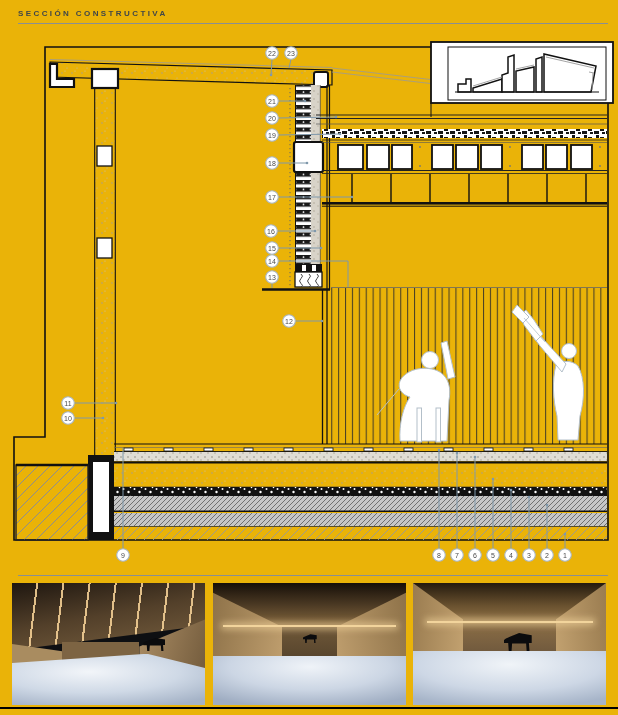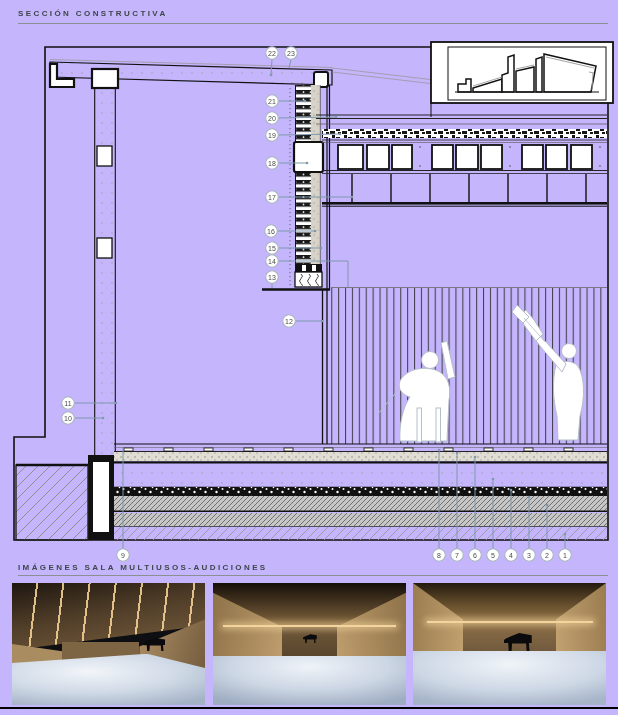--- a/index.html
+++ b/index.html
@@ -1,16 +1,16 @@
 <!DOCTYPE html>
 <html><head>
 <meta charset="utf-8">
 <style>
   html,body{margin:0;padding:0;background:#fff;}
-  .page{position:relative;width:618px;height:715px;background:#c4b5fd;overflow:hidden;
+  .page{position:relative;width:618px;height:715px;background:#eab308;overflow:hidden;
         font-family:"Liberation Sans",sans-serif;}
   .sec-title{position:absolute;left:18px;font-size:8px;font-weight:700;
              letter-spacing:2.4px;color:#3f4649;white-space:nowrap;}
   .rule{position:absolute;left:18px;width:590px;height:1px;background:#8a8f92;}
   .drawing-svg{position:absolute;top:0;left:0;}
   
   .render{position:absolute;top:583px;width:193px;height:122px;overflow:hidden;background:#0e0f12;}
   .r1{left:12px;} .r2{left:213px;} .r3{left:413px;}
   .r-ceil,.r-lwall,.r-rwall,.r-bwall,.r-floor,.r-piano{position:absolute;}
   .r-ceil{left:0;right:0;top:0;}
@@ -415,21 +415,20 @@
       <g>
         <circle cx="565" cy="555" r="6.3" fill="#fff" stroke="#a7b4be" stroke-width="1.1"></circle>
         <text x="565" y="557.5">1</text>
         </g>
     </g>
   </svg>
 
   <div class="sec-title" style="top:9px;">SECCIÓN CONSTRUCTIVA</div>
   <div class="rule" style="top:23px;"></div>
 
-  <div class="sec-title" style="top:563px;">IMÁGENES SALA MULTIUSOS-AUDICIONES</div>
   <div class="rule" style="top:575px;"></div>
 
   <figure class="render r1 v1" style="margin:0;">
     <div class="r-ceil"></div>
     <div class="r-lwall"></div>
     <div class="r-rwall"></div>
     <div class="r-bwall"></div>
     <div class="r-floor"></div>
     <div class="r-piano"></div>
   </figure>

